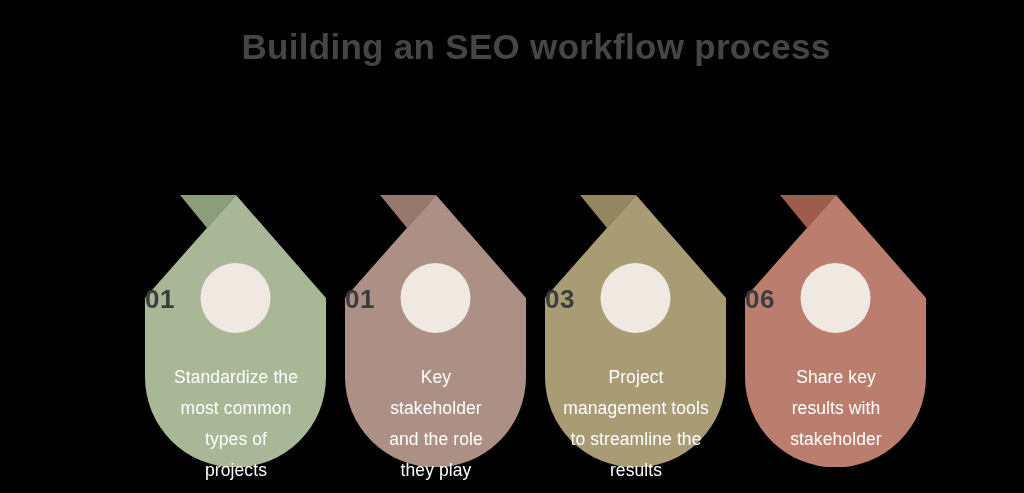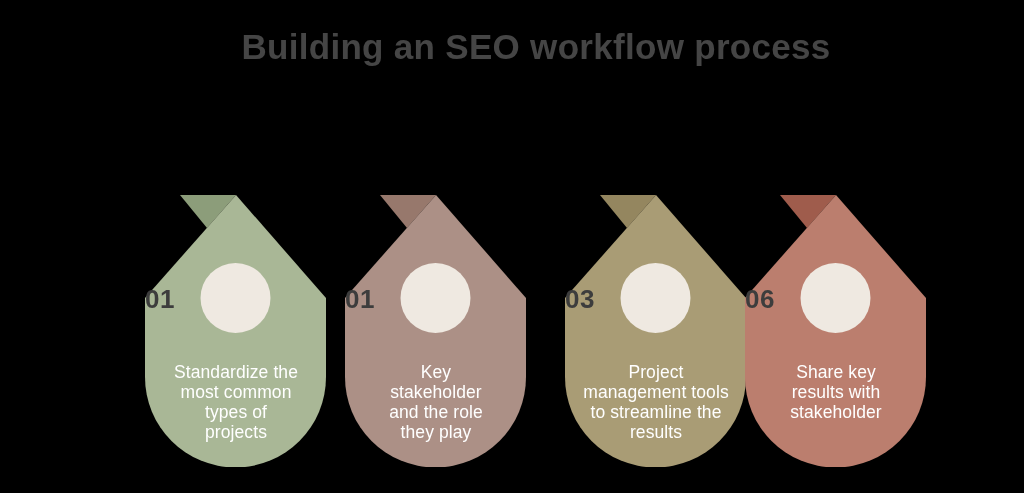--- a/index.html
+++ b/index.html
@@ -41,28 +41,28 @@
     font-weight: 700;
     letter-spacing: 0.5px;
     color: #3d3d3d;
   }
   .card .desc {
     position: absolute;
     top: 167px; left: -10px;
     width: 202px;
     text-align: center;
     font-size: 17.5px;
-    line-height: 20px;
+    line-height: 31px;
     color: #ffffff;
     white-space: pre-line;
     letter-spacing: 0.1px;
   }
   .card1 { left: 121px; }
   .card2 { left: 321px; }
-  .card3 { left: 541px; text-decoration: underline; }
+  .card3 { left: 521px; text-decoration: underline; }
   .card4 { left: 721px; }
 </style>
 </head>
 <body>
 
 <div id="canvas">
 
   <div class="title">Building an SEO workflow process</div>
 
   <div class="card card1">

